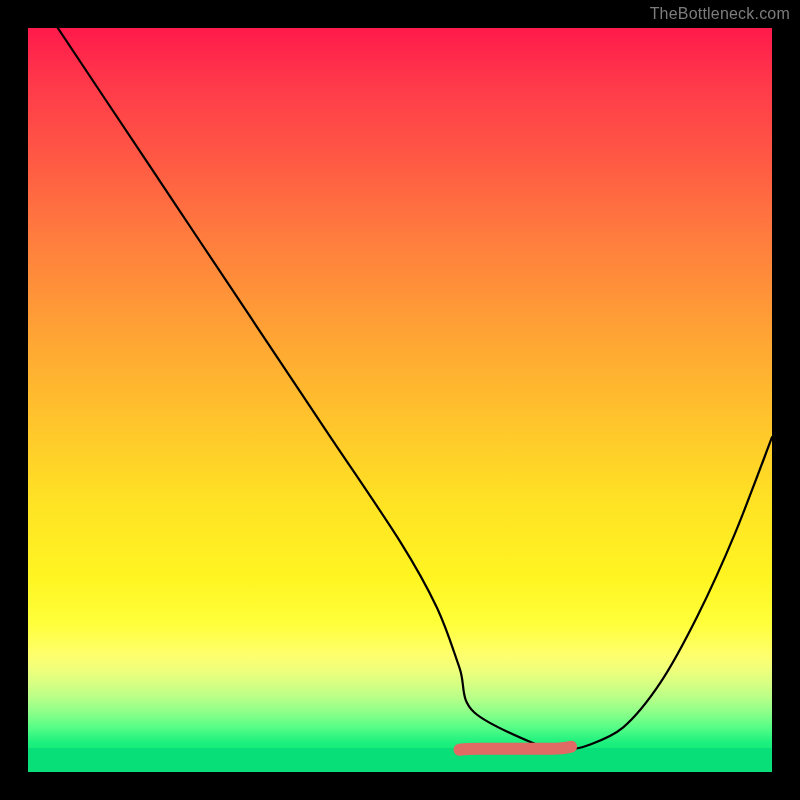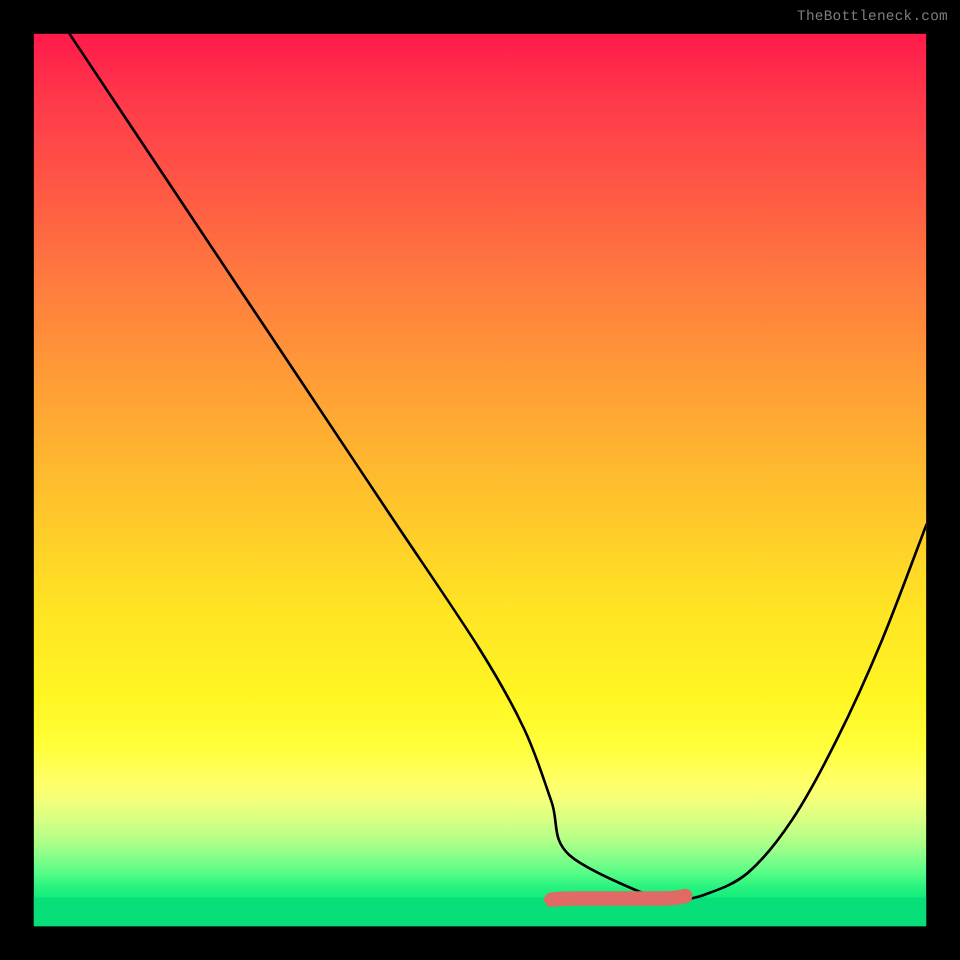--- a/index.html
+++ b/index.html
@@ -65,22 +65,22 @@
     width: 100%;
     height: 100%;
   }
   .watermark {
     position: absolute;
     top: 0;
     right: 10px;
     height: 28px;
     line-height: 28px;
     color: #7c7c7c;
-    font-family: Liberation Mono, monospace;
-    font-size: 12px;
+    font-family: Liberation Sans, sans-serif;
+    font-size: 16px;
     letter-spacing: 0.2px;
     user-select: none;
   }
 </style>
 </head>
 <body>
 
 <div class="frame">
 
   <div class="watermark">TheBottleneck.com</div>

